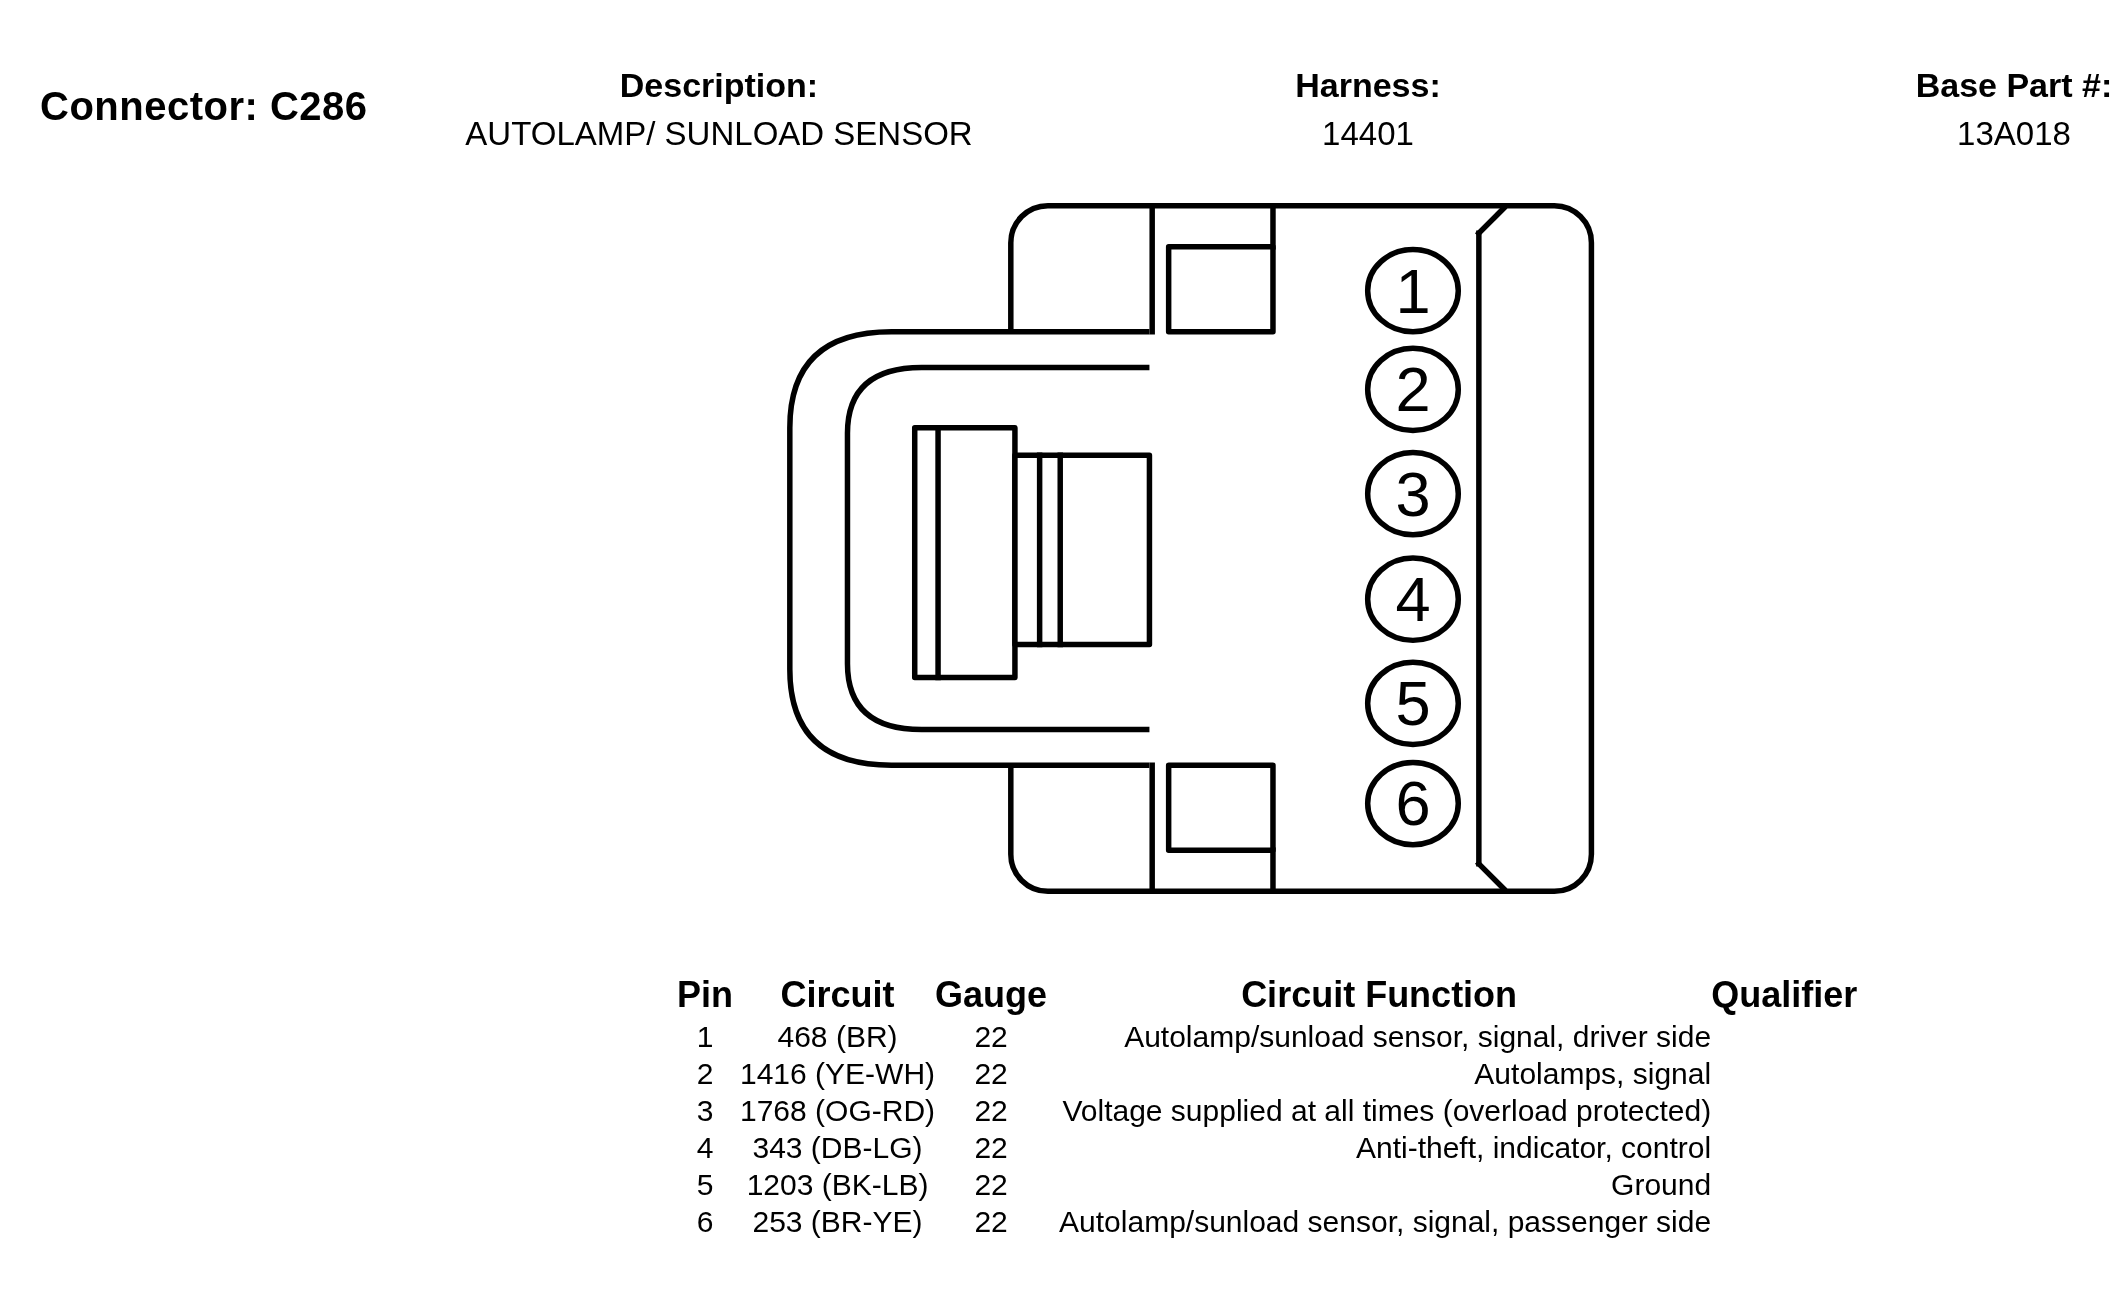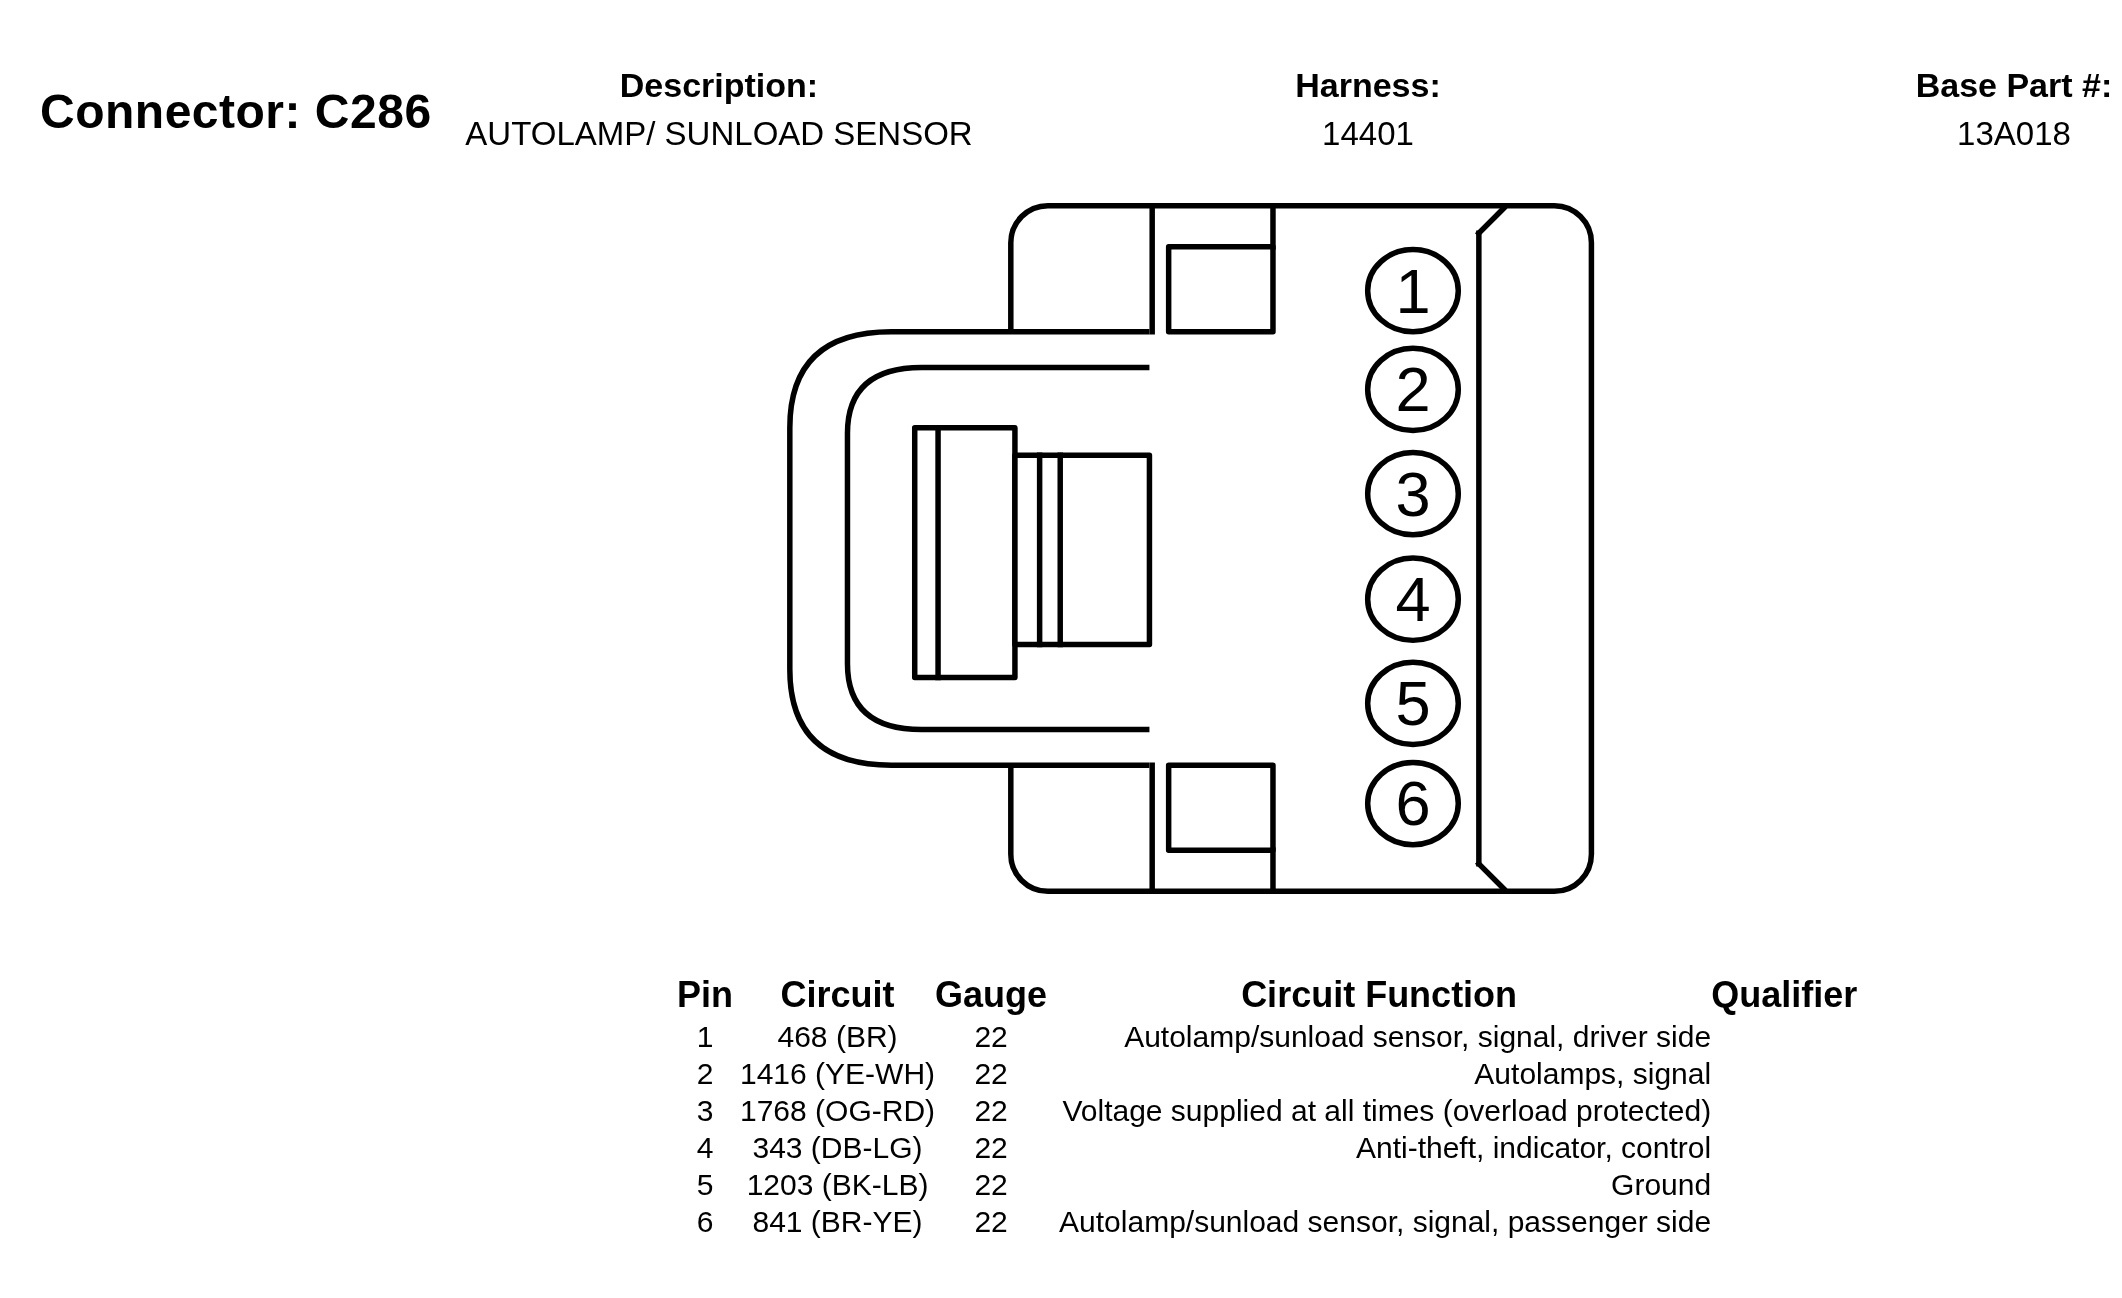--- a/index.html
+++ b/index.html
@@ -6,21 +6,21 @@
   html, body { width:2122px; height:1298px; overflow:hidden; }
   body {
     background: var(--bg, #ffffff);
     color: var(--line, #000000);
     font-family: "Liberation Sans", sans-serif;
   }
   #page { position:relative; width:2122px; height:1298px; background: var(--bg,#fff); }
 
   .connector-title {
     position:absolute; left:40px; top:84px;
-    font-size:48px; font-weight:bold; letter-spacing:0.5px;
+    font-size:40px; font-weight:bold; letter-spacing:0.5px;
   }
   .meta { position:absolute; text-align:center; }
   .meta .label { font-size:34px; font-weight:bold;text-align:center; }
   .meta .value { font-size:33px; margin-top:10px; font-weight:normal; }
   #meta-description { left:409px; top:66px; width:620px; }
   #meta-harness     { left:1218px; top:66px; width:300px; }
   #meta-basepart    { left:1864px; top:66px; width:300px; }
 
   #connector-svg {
     position:absolute; left:761px; top:192px; width:851px; height:713px;
@@ -176,21 +176,21 @@
         </tr>
         <tr>
           <td class="col-pin">5</td>
           <td class="col-circuit">1203 (BK-LB)</td>
           <td class="col-gauge">22</td>
           <td class="col-function">Ground</td>
           <td class="col-qualifier"></td>
         </tr>
         <tr>
           <td class="col-pin">6</td>
-          <td class="col-circuit">841 (BR-YE)</td>
+          <td class="col-circuit">253 (BR-YE)</td>
           <td class="col-gauge">22</td>
           <td class="col-function">Autolamp/sunload sensor, signal, passenger side</td>
           <td class="col-qualifier"></td>
         </tr>
       </tbody>
   </table>
 
 </div>
 
 </body></html>

